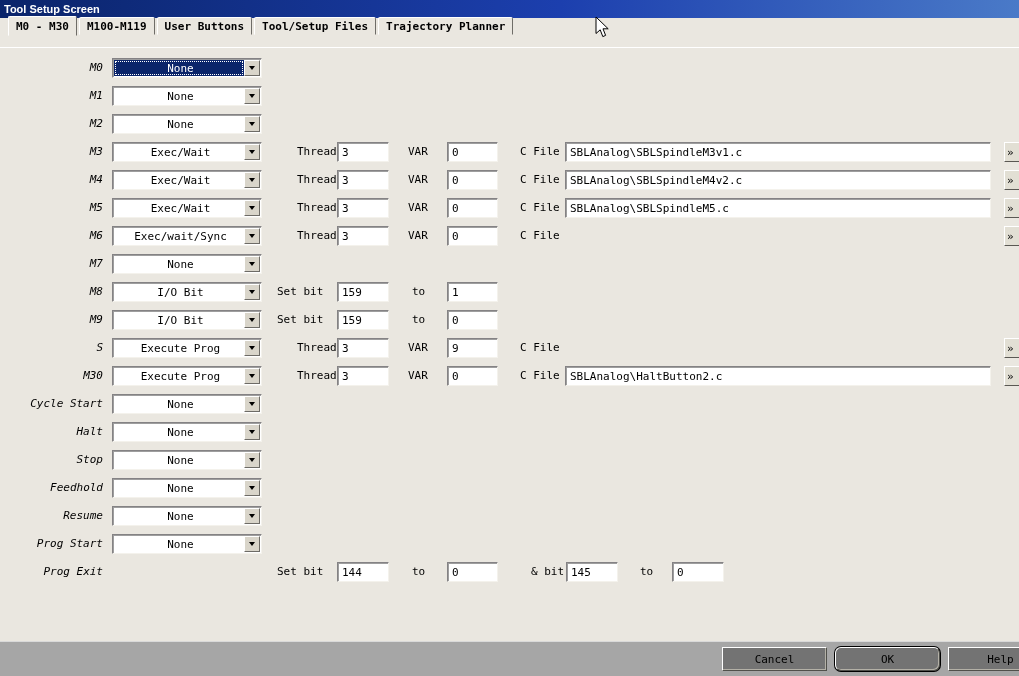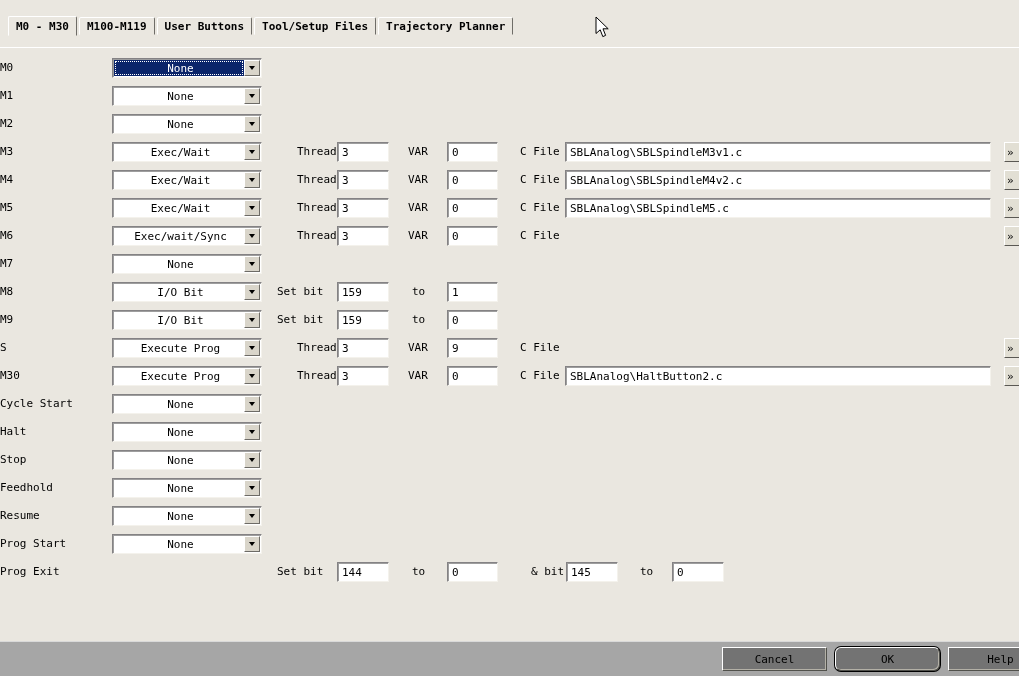--- a/index.html
+++ b/index.html
@@ -28,21 +28,21 @@
   }
   .tab.active { height:20px; margin-bottom:-1px; line-height:19px; z-index:3; border-bottom:1px solid #eae7e0; }
 
   .dialog-body {
     position:absolute; top:47px; left:0; right:0; height:594px;
     border-top:1px solid #fff; background:#eae7e0;
   }
   .rows { position:absolute; top:6px; left:0; right:0; }
   .row { position:relative; height:28px; }
 
-  .row-label { position:absolute; left:0; top:7px; width:103px; white-space:pre; }
+  .row-label { position:absolute; left:0; top:7px; width:103px; text-align:right; white-space:pre;font-style:italic; }
   .lbl { position:absolute; top:7px; white-space:pre; }
   .lbl-thread { left:297px; }
   .lbl-var    { left:408px; }
   .lbl-cfile  { left:520px; }
   .lbl-setbit { left:277px; }
   .lbl-to     { left:412px; }
   .lbl-ampbit { left:531px; }
   .lbl-to2    { left:640px; }
 
   .sunken {
@@ -97,20 +97,23 @@
   .btn-ok     { left:835px; box-shadow: inset -1px -1px 0 #b3b0a6, 0 0 0 1px #000; border-radius: 6px; }
   .btn-help   { left:948px; }
 
   .cursor { position:absolute; left:595px; top:16px; z-index:10; pointer-events:none; }
 </style>
 </head>
 <body>
 
 <div class="window">
 
+  <div class="titlebar">
+    <span>Tool Setup Screen</span>
+  </div>
 
   <div class="tabbar">
       <div class="tab active">M0 - M30</div>
       <div class="tab">M100-M119</div>
       <div class="tab">User Buttons</div>
       <div class="tab">Tool/Setup Files</div>
       <div class="tab">Trajectory Planner</div>
     </div>
 
   <div class="dialog-body">

